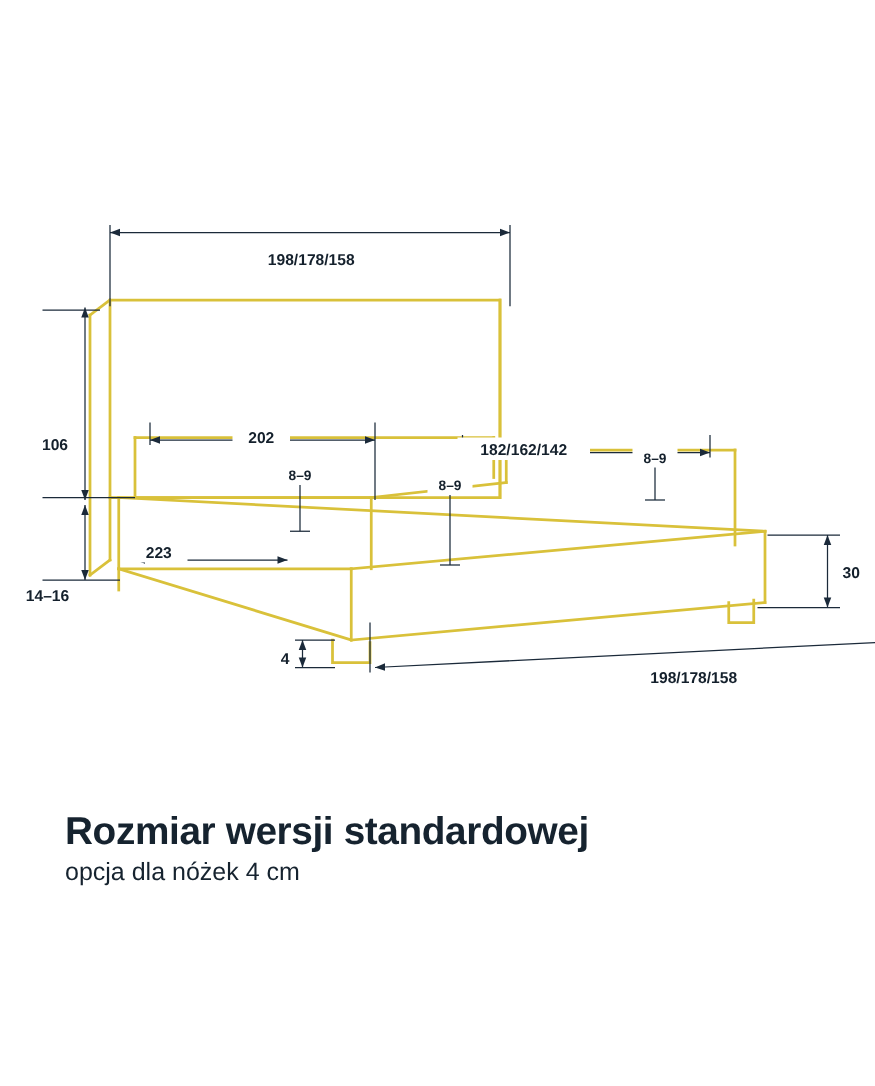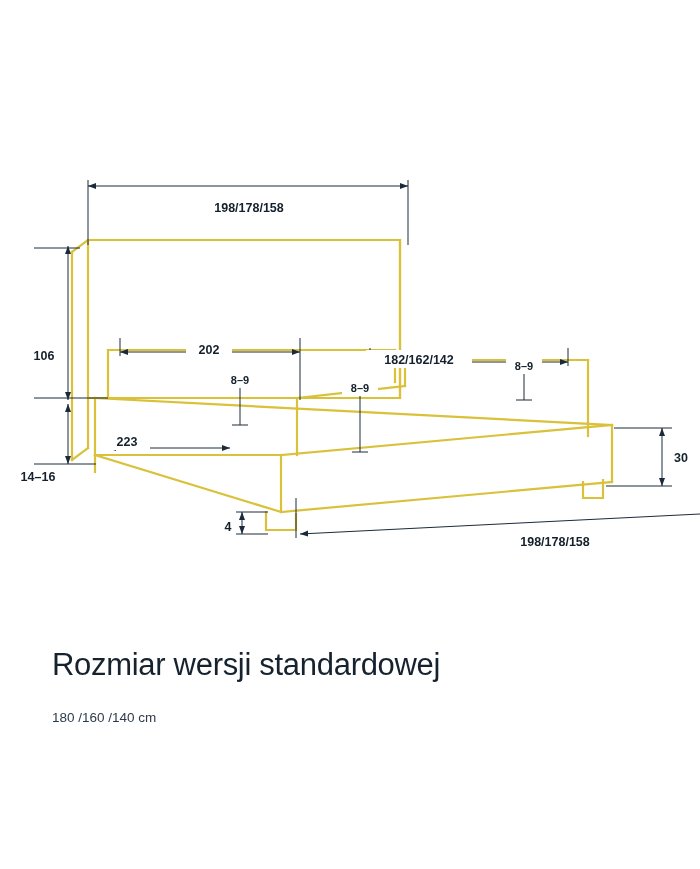--- a/index.html
+++ b/index.html
@@ -40,21 +40,21 @@
   #caption {
     position: absolute;
     left: 52px;
     top: 648px;
     width: 620px;
   }
   #caption h1 {
     margin: 0;
     font-size: 31px;
     line-height: 1.1;
-    font-weight: 400;
+    font-weight: 700;
     letter-spacing: -0.3px;
     color: #16232f;
   }
   #caption h2 {
     margin: 4px 0 0 0;
     font-size: 20px;
     line-height: 1.2;
     font-weight: 400;
     color: #16232f;
   }
@@ -200,16 +200,16 @@
       <text class="dim-text" x="228" y="531" text-anchor="middle">4</text>
 
       <rect x="496" y="532" width="118" height="18" fill="#ffffff"></rect>
       <text class="dim-text" x="555" y="546" text-anchor="middle">198/178/158</text>
     </g>
   </svg>
 </div>
 
 <div id="caption">
   <h1>Rozmiar wersji standardowej</h1>
+  <h2>opcja dla nóżek 4 cm</h2>
   <div class="note">
-    <span class="note-line">180 /160 /140 cm</span>
   </div>
 </div>
 
 </body></html>

